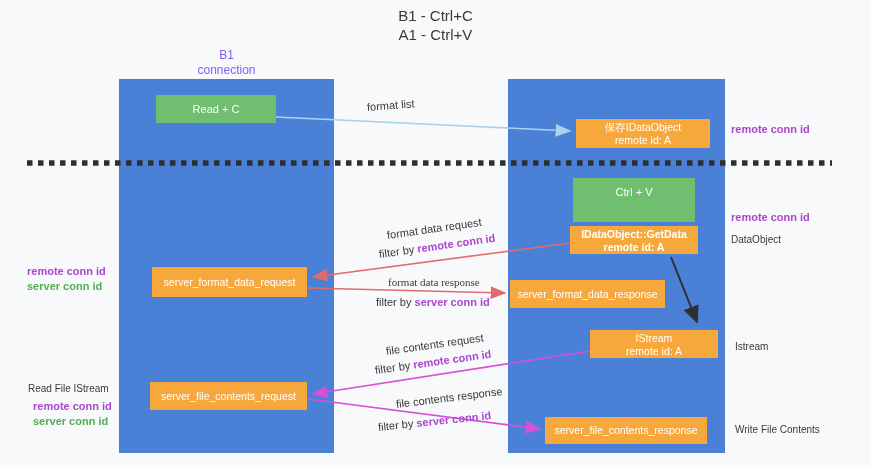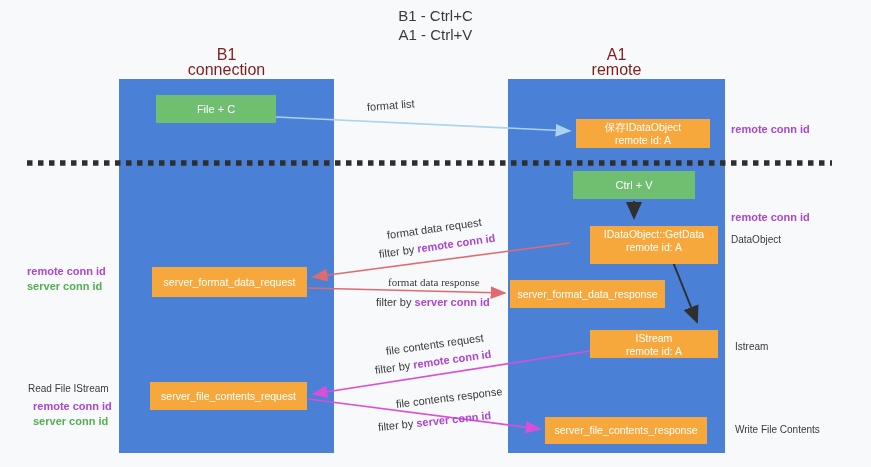--- a/index.html
+++ b/index.html
@@ -15,21 +15,21 @@
     padding-left:48px;
   }
   .title{
     position:absolute;left:13px;top:6px;width:845px;
     text-align:center;
     font-size:15px;line-height:19px;color:#3a3a3a;
   }
   .lane-header{
     position:absolute;top:48px;
     text-align:center;
-    font-size:16px;line-height:14.5px;color:#7f1d1d;
+    font-size:12px;line-height:14.5px;color:#8b5cf6;
   }
   .lane-header.left{left:119px;width:215px;}
   .lane-header.right{left:508px;width:217px;}
   .lane{
     position:absolute;top:79px;height:374px;
     background:var(--lane-blue,#4a80d6);
   }
   .lane.left{left:119px;width:215px;}
   .lane.right{left:508px;width:217px;}
   .arrow-layer{
@@ -75,24 +75,20 @@
 
   <div class="title">
     <div>B1 - Ctrl+C</div>
     <div>A1 - Ctrl+V</div>
   </div>
 
   <div class="lane-header left">
     <div>B1</div>
     <div>connection</div>
   </div>
-  <div class="lane-header right">
-    <div>A1</div>
-    <div>remote</div>
-  </div>
 
   <div class="lane left"></div>
   <div class="lane right"></div>
 
   <svg class="arrow-layer" width="871" height="467" viewBox="0 0 871 467">
     <defs>
       <marker id="ah-blue" markerWidth="10" markerHeight="8" refX="9" refY="4" orient="auto">
         <path d="M0,0 L10,4 L0,8 z" style="fill:var(--arrow-blue,#a9d3ee)"></path>
       </marker>
       <marker id="ah-black" markerWidth="9" markerHeight="8" refX="8" refY="4" orient="auto">
@@ -117,33 +113,33 @@
     <line x1="570" y1="243" x2="313" y2="277" style="stroke:var(--arrow-red,#e06b6e)" stroke-width="1.6" marker-end="url(#ah-red)"></line>
 
     <line x1="308" y1="288" x2="505" y2="293" style="stroke:var(--arrow-red,#e06b6e)" stroke-width="1.6" marker-end="url(#ah-red)"></line>
 
     <line x1="590" y1="351" x2="313" y2="394" style="stroke:var(--arrow-magenta,#d84fd8)" stroke-width="1.6" marker-end="url(#ah-magenta)"></line>
 
     <line x1="308" y1="399" x2="540" y2="429" style="stroke:var(--arrow-magenta,#d84fd8)" stroke-width="1.6" marker-end="url(#ah-magenta)"></line>
   </svg>
 
   <div class="node green" style="left:156px;top:95px;width:120px;height:28px;line-height:28px;">
-    <span>File + C</span>
+    <span>Read + C</span>
   </div>
 
   <div class="node orange two-line" style="left:576px;top:119px;width:134px;height:29px;">
     <span class="l2">保存IDataObject</span>
     <span class="l2">remote id: A</span>
   </div>
 
-  <div class="node green" style="left:573px;top:171px;width:122px;height:28px;line-height:28px;">
+  <div class="node green" style="left:573px;top:178px;width:122px;height:44px;line-height:28px;">
     <span>Ctrl + V</span>
   </div>
 
-  <div class="node orange two-line" style="left:590px;top:226px;width:128px;height:38px;">
+  <div class="node orange two-line" style="left:570px;top:226px;width:128px;height:28px;font-weight:bold;">
     <span class="l2">IDataObject::GetData</span>
     <span class="l2">remote id: A</span>
   </div>
 
   <div class="node orange" style="left:152px;top:267px;width:155px;height:30px;line-height:30px;font-size:10.5px;">
     <span>server_format_data_request</span>
   </div>
 
   <div class="node orange" style="left:510px;top:280px;width:155px;height:28px;line-height:28px;font-size:10.5px;">
     <span>server_format_data_response</span>

